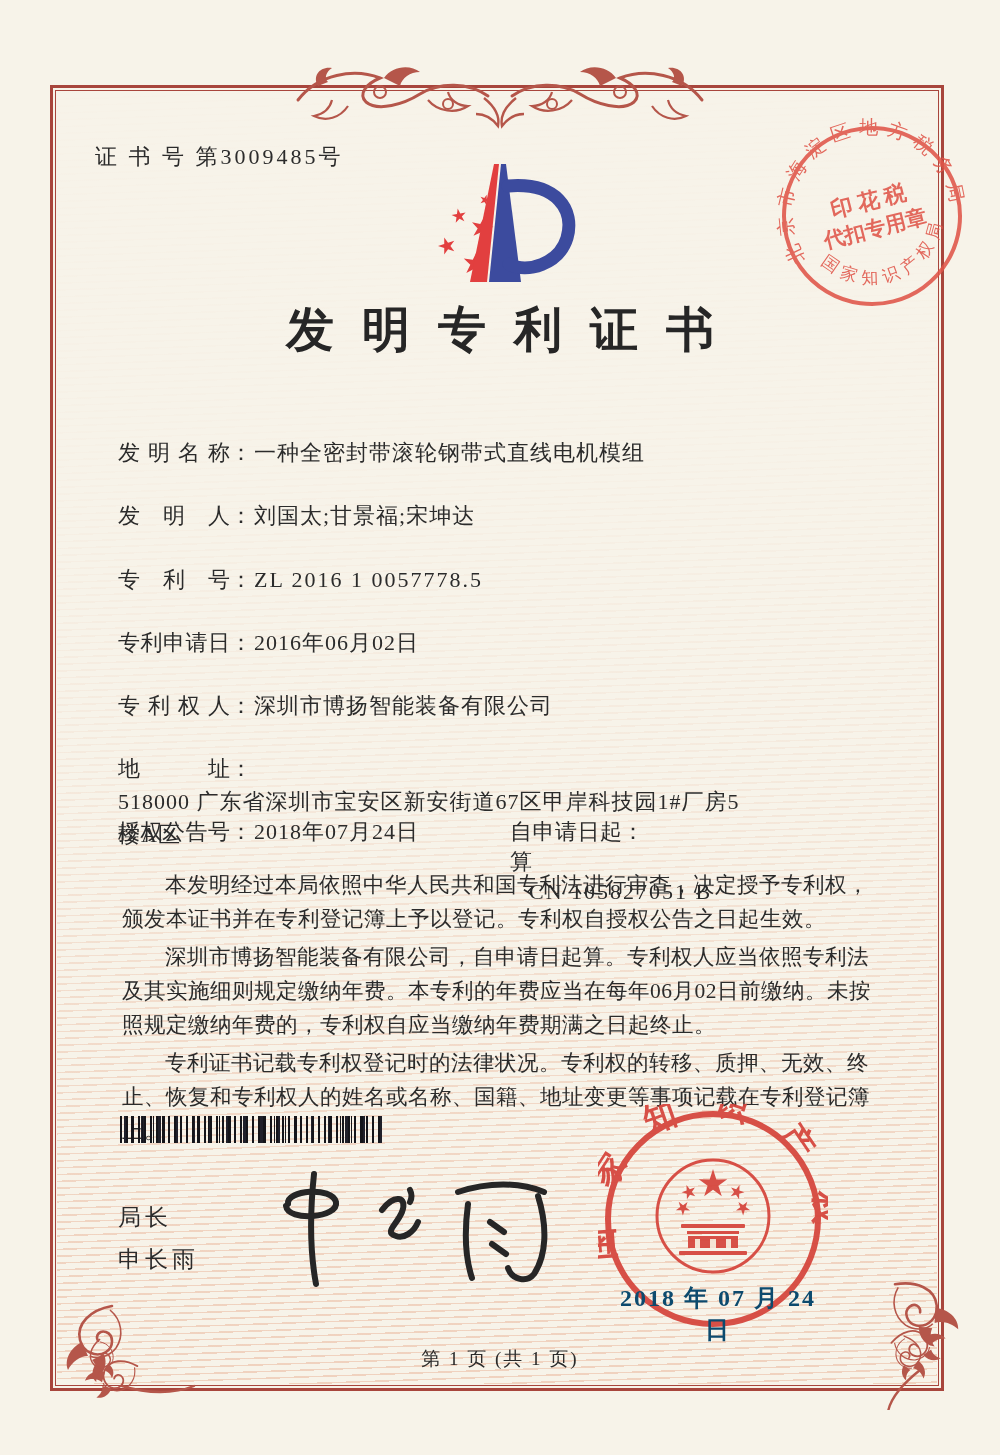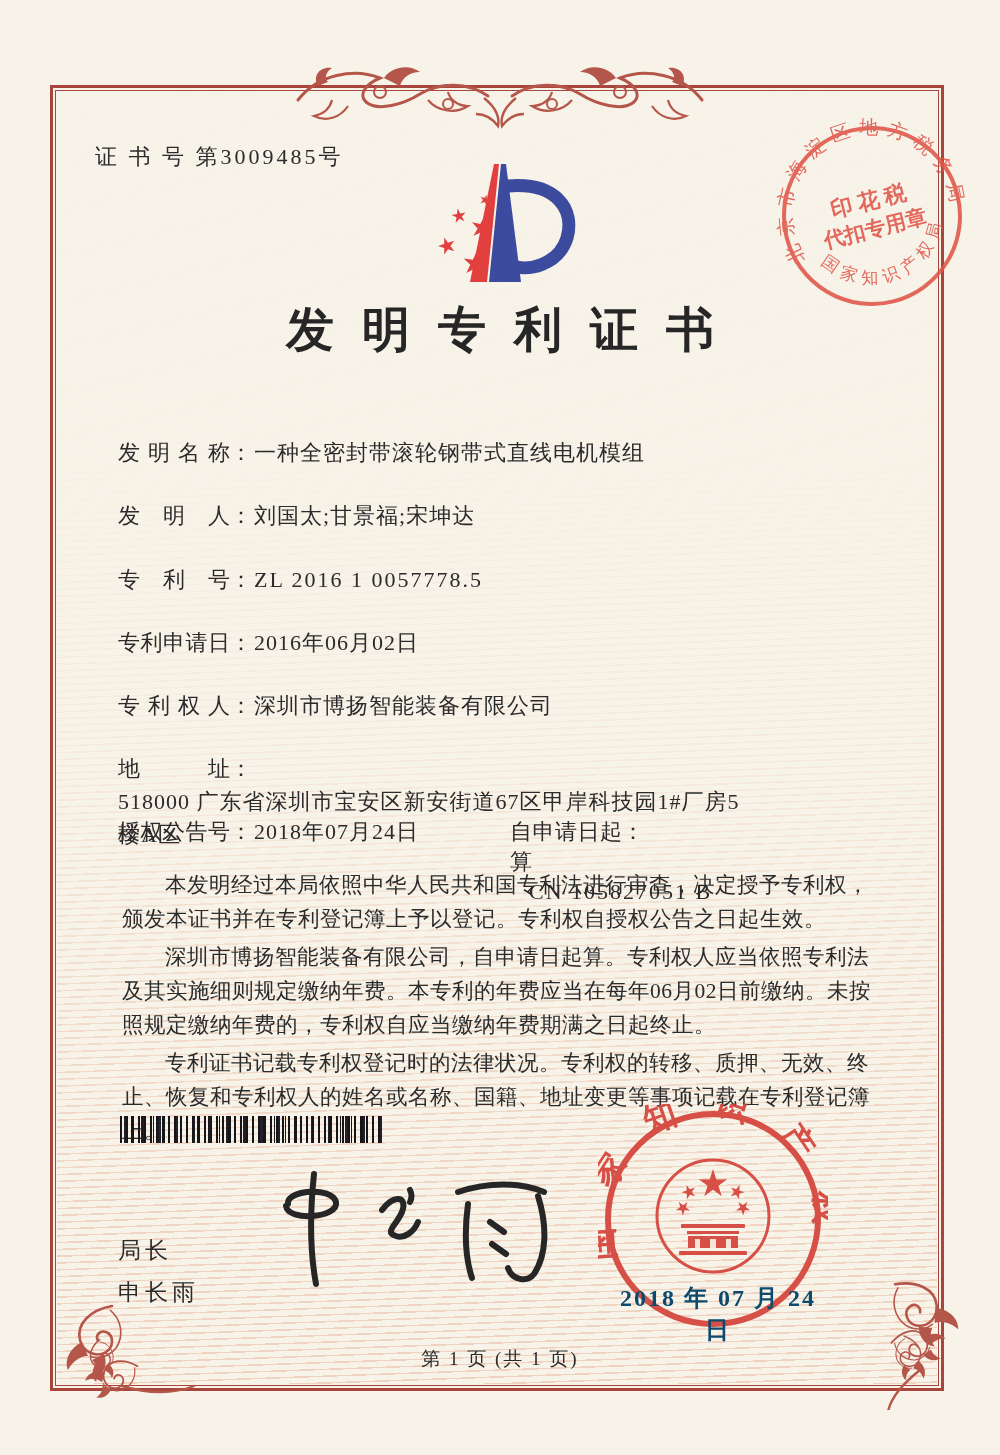--- a/index.html
+++ b/index.html
@@ -35,21 +35,21 @@
   .grant2 .flabel{width:112px;}
   .grant2 .fvalue{width:240px;margin-left:19px;}
   .paras{left:118px;top:864px;width:772px;font-size:21.5px;line-height:34px;}
   .paras p{margin:4px;text-indent:2em;letter-spacing:.5px;}
   .barcode{left:120px;top:1116px;width:262px;height:27px;
     background:
       repeating-linear-gradient(90deg,#15151a 0 2px,transparent 2px 6px),
       repeating-linear-gradient(90deg,#15151a 0 1px,transparent 1px 11px),
       repeating-linear-gradient(90deg,transparent 0 4px,#20202a 4px 7px,transparent 7px 17px);}
   .officer{left:118px;top:1196px;font-size:23px;line-height:42px;
-    font-family:"Liberation Sans","DejaVu Sans",sans-serif;letter-spacing:4px;margin-top:33px;}
+    font-family:"Liberation Sans","DejaVu Sans",sans-serif;letter-spacing:4px;}
   .sealdate{left:608px;top:1282px;width:220px;text-align:center;
     font-size:24px;color:#0c4a6e;letter-spacing:2px;font-weight:bold;}
   .footer{left:0;right:0;top:1346px;text-align:center;font-size:19px;letter-spacing:2px;}
   svg text{font-family:"Liberation Serif","DejaVu Serif",serif;}
 </style>
 </head>
 <body>
 
 <svg width="0" height="0" style="position:absolute">
   <defs>

